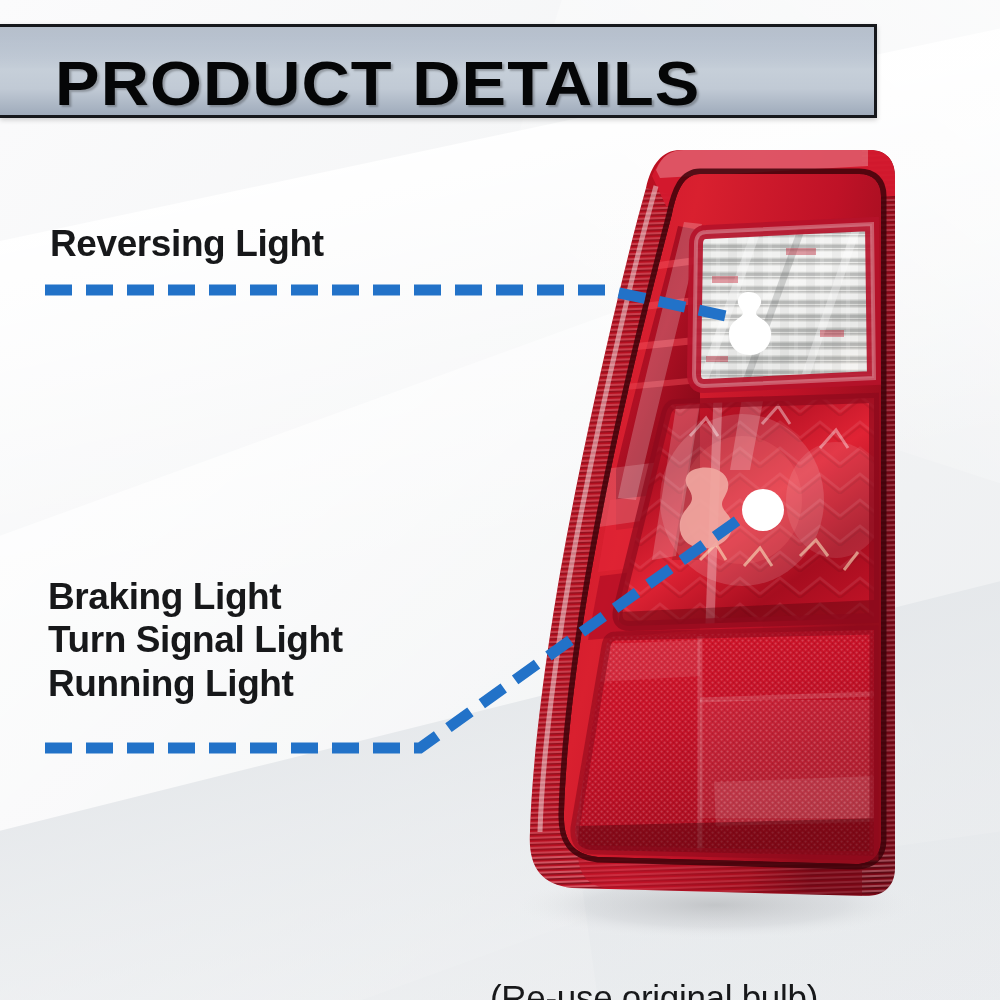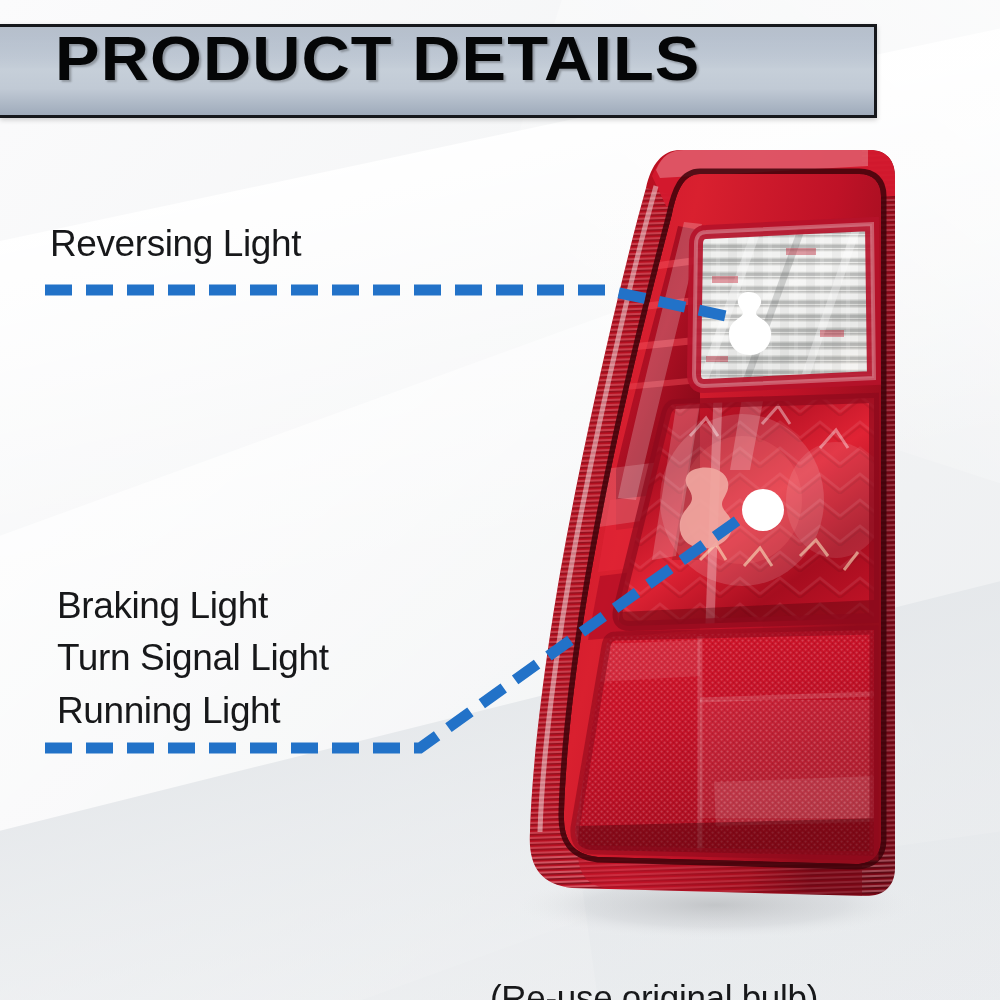--- a/index.html
+++ b/index.html
@@ -27,36 +27,36 @@
     background:linear-gradient(160deg,rgba(255,255,255,.9),rgba(244,245,247,0));
     transform:rotate(-20deg);}
   #band-e{left:600px;top:840px;width:700px;height:300px;
     background:linear-gradient(180deg,rgba(230,233,236,.7),rgba(255,255,255,0));
     transform:rotate(-8deg);}
 
   
   #banner{position:absolute;left:0;top:24px;width:877px;height:94px;
     border:3px solid #16181c;border-left:none;box-sizing:border-box;
     background:linear-gradient(180deg,#97a4b6 0%,#aab6c6 18%,#c6cfd9 48%,#c1cad5 70%,#9fabbb 100%);
-    display:flex;align-items:flex-start;box-shadow:0 2px 5px rgba(0,0,0,.18);}
+    display:flex;align-items:flex-end;box-shadow:0 2px 5px rgba(0,0,0,.18);}
   #banner-title{font-size:63px;font-weight:bold;color:#050607;
     letter-spacing:1px;padding-left:52px;line-height:1;
     font-family:"Liberation Sans", sans-serif;
     transform:scaleX(1.06);transform-origin:left center;
     text-shadow:2px 2px 2px rgba(0,0,0,.25);}
   #banner-sheen{position:absolute;left:0;top:0;width:100%;height:46%;
     background:linear-gradient(180deg,rgba(255,255,255,.30),rgba(255,255,255,0));
     pointer-events:none;}
 
   
-  .callout-label{position:absolute;font-weight:normal;color:#17181a;
+  .callout-label{position:absolute;font-weight:bold;color:#17181a;
     font-size:37px;line-height:1.17;letter-spacing:-.4px;white-space:nowrap;}
   #label-reversing{left:50px;top:222px;}
   #label-brake-group{left:48px;top:575px;}
-  #label-brake-group div{margin:9px;padding:0;}
+  #label-brake-group div{margin:0;padding:0;}
 
   #caption{position:absolute;left:490px;top:978px;font-weight:normal;
     font-size:35px;color:#17181a;letter-spacing:-.3px;white-space:nowrap;}
 
   
   #lead-lines,#taillight{position:absolute;left:0;top:0;width:1000px;height:1000px;}
   #lead-lines{z-index:6;}
   #taillight{z-index:4;}
   #bulb-layer{position:absolute;left:0;top:0;width:1000px;height:1000px;z-index:5;}
 </style>

